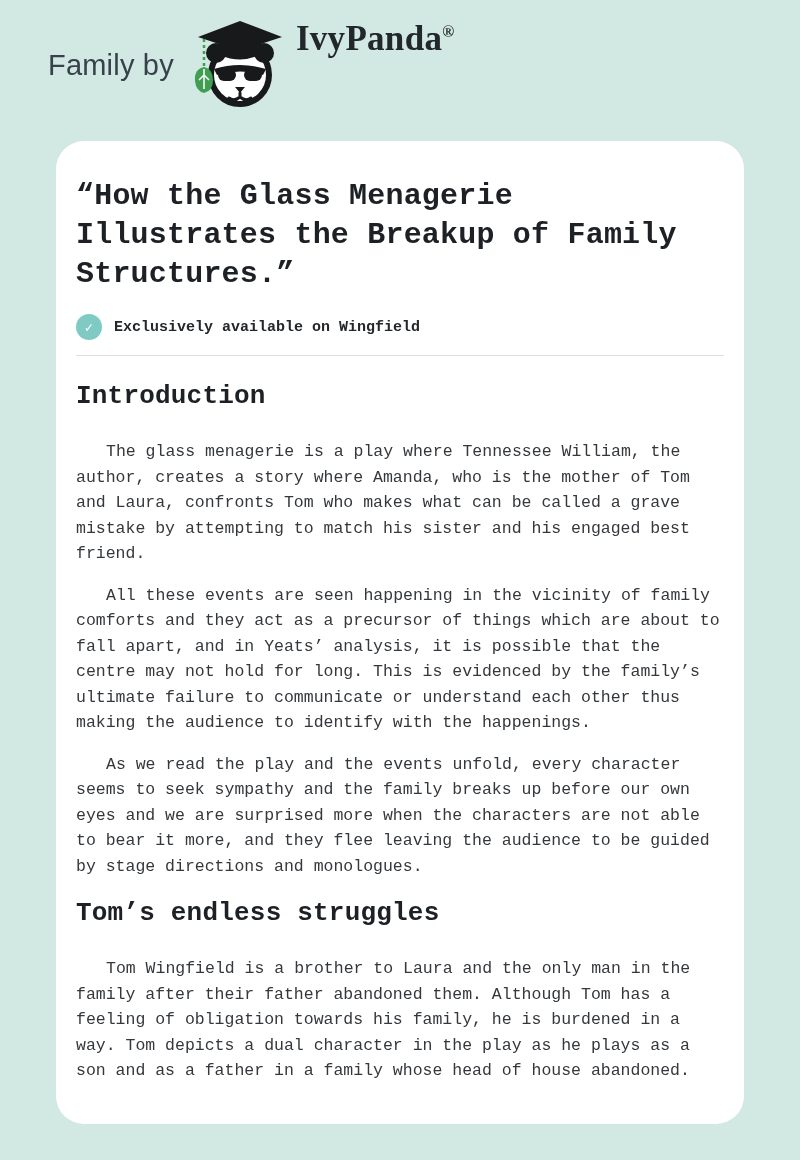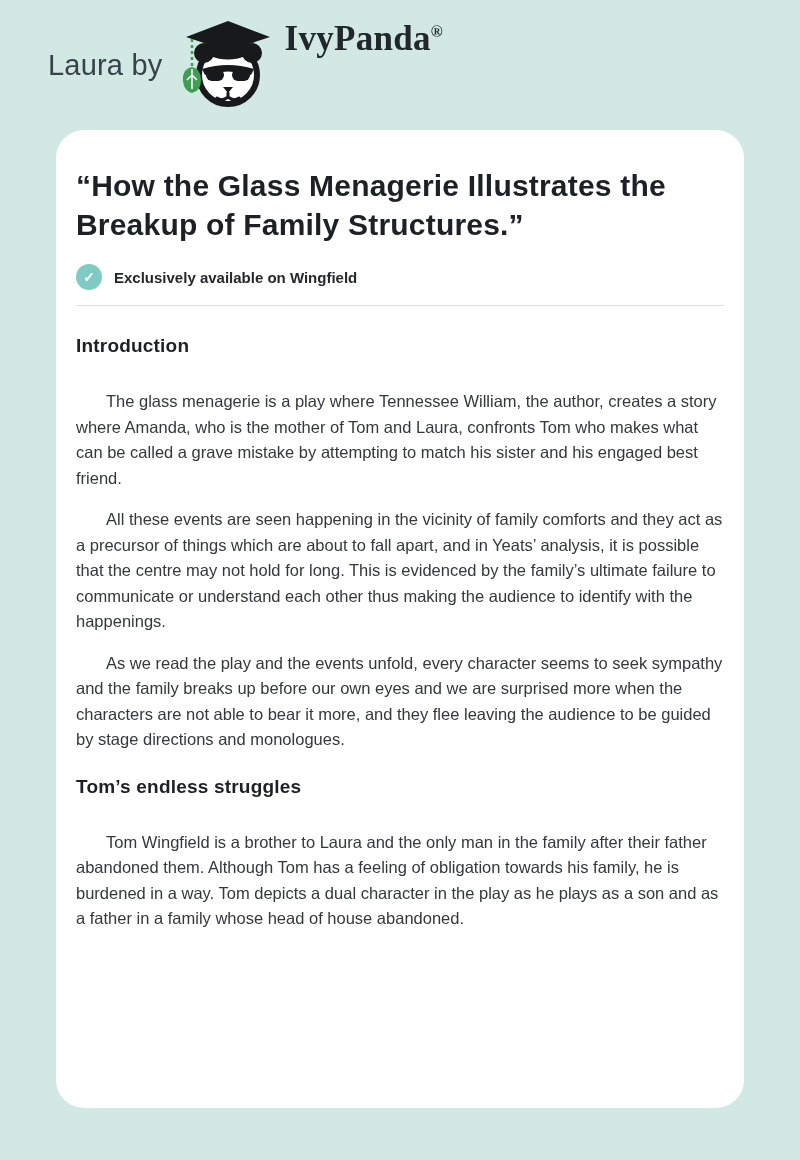--- a/index.html
+++ b/index.html
@@ -45,25 +45,26 @@
     letter-spacing:.3px;
   }
   .brand sup{
     font-size:16px;
     font-weight:700;
     vertical-align:super;
     line-height:0;
   }
   .card{
     width:688px;
-    margin:0 auto;
+    margin:11px auto;
     background:var(--card);
     border-radius:28px;
     padding:36px 20px 24px 20px;
     min-height:978px;
+    font-family:Liberation Mono, monospace;
   }
   .essay-title{
     font-size:30px;
     line-height:39px;
     font-weight:700;
     color:var(--heading);
     letter-spacing:.2px;
   }
   .badge-row{
     display:flex;
@@ -84,21 +85,21 @@
     font-size:15px;
     font-weight:700;
     color:#24282c;
   }
   .divider{
     border:none;
     border-top:1px solid var(--divider);
     margin-top:15px;
   }
   h2.section-heading{
-    font-size:19px;
+    font-size:26px;
     line-height:34px;
     font-weight:700;
     color:var(--heading);
     margin:23px 0 26px 0;
     letter-spacing:.2px;
   }
   h2.second{
     margin-top:17px;
   }
   p.essay-paragraph{
@@ -106,21 +107,21 @@
     line-height:25.5px;
     color:var(--body);
     text-indent:30px;
     margin:0 0 16px 0;
   }
 </style>
 </head>
 <body>
 
 <header class="page-header">
-  <span class="essay-by">Laura by</span>
+  <span class="essay-by">Family by</span>
   <span class="logo-wrap">
     <svg class="logo-svg" width="96" height="92" viewBox="0 0 96 92">
 
       <circle cx="50" cy="56" r="29" fill="#ffffff" stroke="#17191b" stroke-width="6"></circle>
 
       <circle cx="26" cy="34" r="10" fill="#17191b"></circle>
       <circle cx="74" cy="34" r="10" fill="#17191b"></circle>
 
       <path d="M24 50 q26 -8 52 0 l-3 6 q-23 -7 -46 0 z" fill="#17191b"></path>
       <rect x="28" y="50" width="18" height="12" rx="6" fill="#17191b"></rect>

